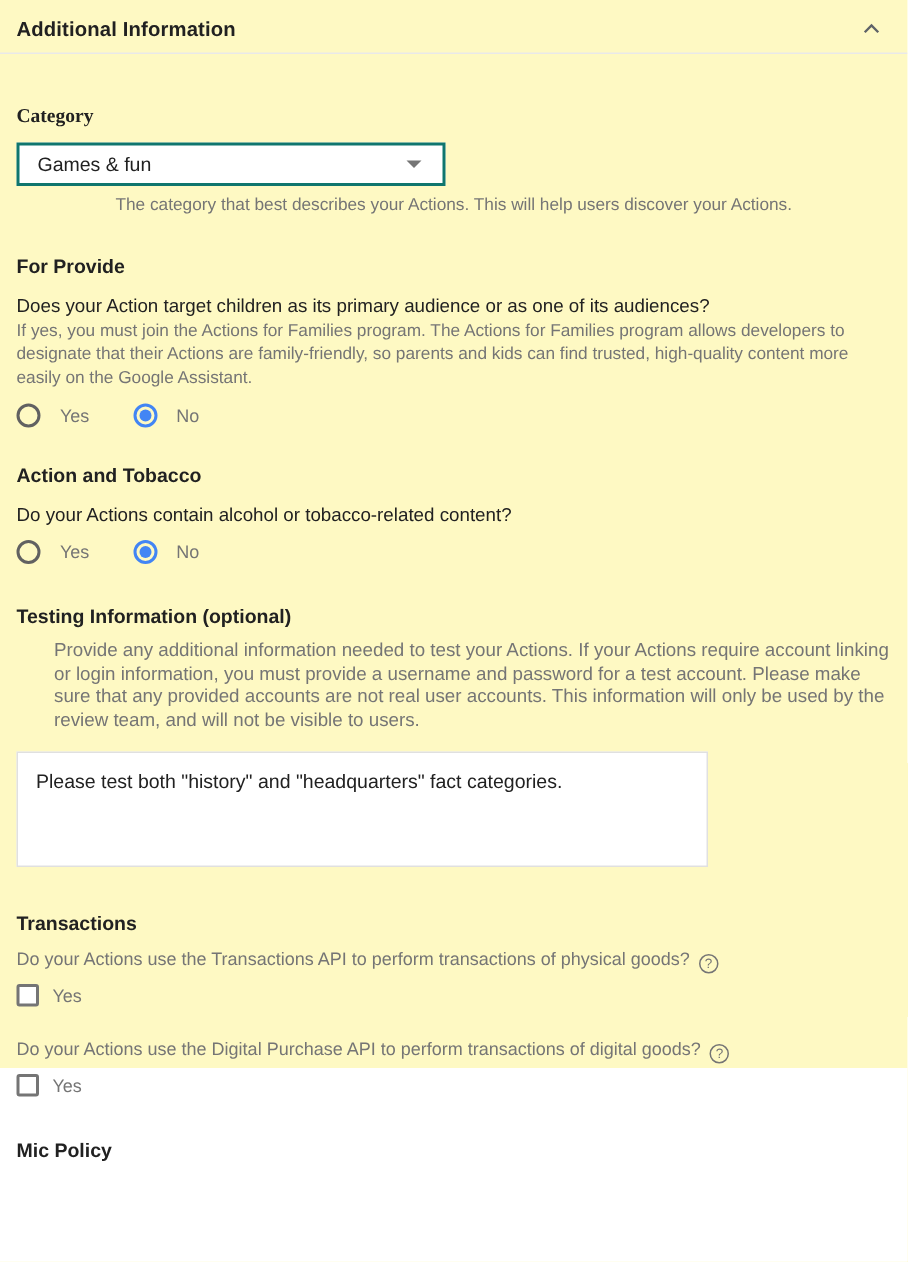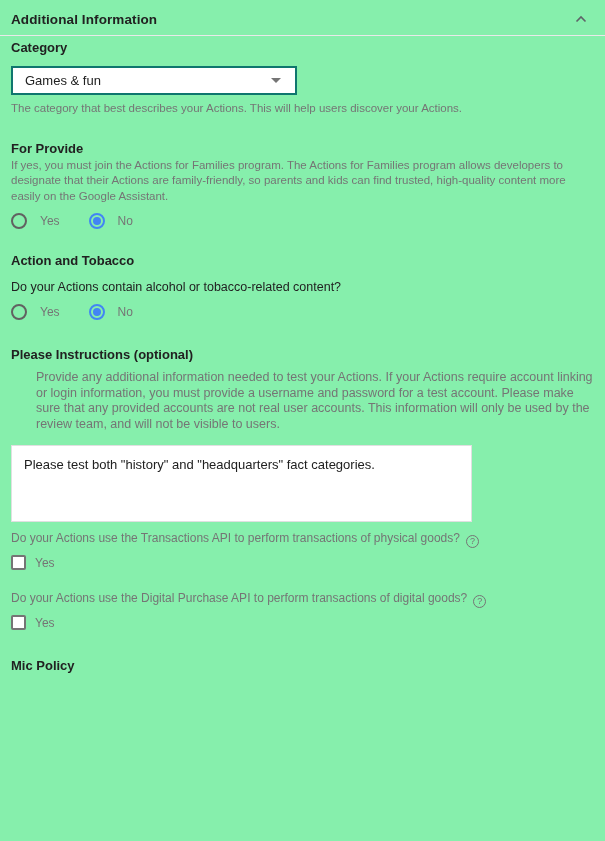--- a/index.html
+++ b/index.html
@@ -2,39 +2,39 @@
 <html><head>
 <meta charset="utf-8">
 <style>
   * { margin:0; padding:0; box-sizing:border-box; }
   html,body { background:#fff; }
   body {
     width:605px; height:841px;
     font-family:"Liberation Sans","DejaVu Sans",sans-serif;
     color:#212121; overflow:hidden;
   }
-  .container { width:605px; height:841px; padding:9px 11px 0 11px; background:#86efac; }
+  .container { width:605px; height:712px; padding:9px 11px 0 11px; background:#fef9c3; }
 
   
   .panel-header { display:flex; justify-content:space-between; align-items:center; height:20px; }
   .panel-title { font-size:13.5px; font-weight:bold; color:#212121; letter-spacing:.1px; }
   .collapse-btn { width:22px; height:20px; display:flex; align-items:center; justify-content:center;
                   background:none; border:none; cursor:pointer; margin-right:2px; }
   .divider { border-top:1px solid #e9e9e9; margin:6px -11px 0 -11px; }
 
   
   .section-heading { font-size:13px; font-weight:bold; color:#212121; line-height:15px; }
   .question-dark { font-size:12.5px; color:#212121; line-height:15px; }
   .question-gray { font-size:12px; color:#757575; line-height:15.5px; }
   .helper { font-size:11.5px; color:#757575; line-height:15.5px; max-width:585px; }
 
   
-  .mt-cat-heading { margin-top:4px; }
+  .mt-cat-heading { margin-top:33px;font-family:Liberation Serif, serif; }
   .mt-select { margin-top:11px; }
-  .mt-select-helper { margin-top:6px; }
+  .mt-select-helper { margin-top:6px;text-align:center; }
   .mt-section { margin-top:24px; }
   .mt-question { margin-top:12px; }
   .mt-helper { margin-top:2px; }
   .mt-radios { margin-top:9px; }
   .mt-qgray { margin-top:9px; }
   .mt-checkbox { margin-top:7px; }
   .mt-q2 { margin-top:21px; }
   .mt-trans { margin-top:30px; }
   .mt-mic { margin-top:28px; }
   .mt-para { margin-top:8px;margin-left:25px; }
@@ -93,20 +93,21 @@
   <div class="divider"></div>
 
   <div class="section-heading mt-cat-heading">Category</div>
   <div class="select-box mt-select">
     <span class="select-value">Games &amp; fun</span>
     <span class="select-caret"></span>
   </div>
   <div class="helper mt-select-helper">The category that best describes your Actions. This will help users discover your Actions.</div>
 
   <div class="section-heading mt-section">For Provide</div>
+  <div class="question-dark mt-question">Does your Action target children as its primary audience or as one of its audiences?</div>
   <div class="helper mt-helper">If yes, you must join the Actions for Families program. The Actions for Families program allows developers to designate that their Actions are family-friendly, so parents and kids can find trusted, high-quality content more easily on the Google Assistant.</div>
   <div class="radio-row mt-radios">
     <div class="radio-option">
       <span class="radio-circle"></span>
       <span class="radio-label">Yes</span>
     </div>
     <div class="radio-option">
       <span class="radio-circle selected"></span>
       <span class="radio-label">No</span>
     </div>
@@ -118,24 +119,25 @@
     <div class="radio-option">
       <span class="radio-circle"></span>
       <span class="radio-label">Yes</span>
     </div>
     <div class="radio-option">
       <span class="radio-circle selected"></span>
       <span class="radio-label">No</span>
     </div>
   </div>
 
-  <div class="section-heading mt-section" style="margin-top:27px;">Please Instructions (optional)</div>
+  <div class="section-heading mt-section" style="margin-top:27px;">Testing Information (optional)</div>
   <div class="question-gray mt-para" style="font-size:12.5px;">Provide any additional information needed to test your Actions. If your Actions require account linking or login information, you must provide a username and password for a test account. Please make sure that any provided accounts are not real user accounts. This information will only be used by the review team, and will not be visible to users.</div>
   <textarea class="testing-textarea mt-textarea" style="">Please test both "history" and "headquarters" fact categories.</textarea>
 
+  <div class="section-heading mt-trans">Transactions</div>
 
   <div class="question-gray mt-qgray">
     <span>Do your Actions use the Transactions API to perform transactions of physical goods?</span><span class="help-icon">?</span>
   </div>
   <div class="checkbox-row mt-checkbox">
     <span class="checkbox"></span>
     <span class="checkbox-label">Yes</span>
   </div>
 
   <div class="question-gray mt-q2">

